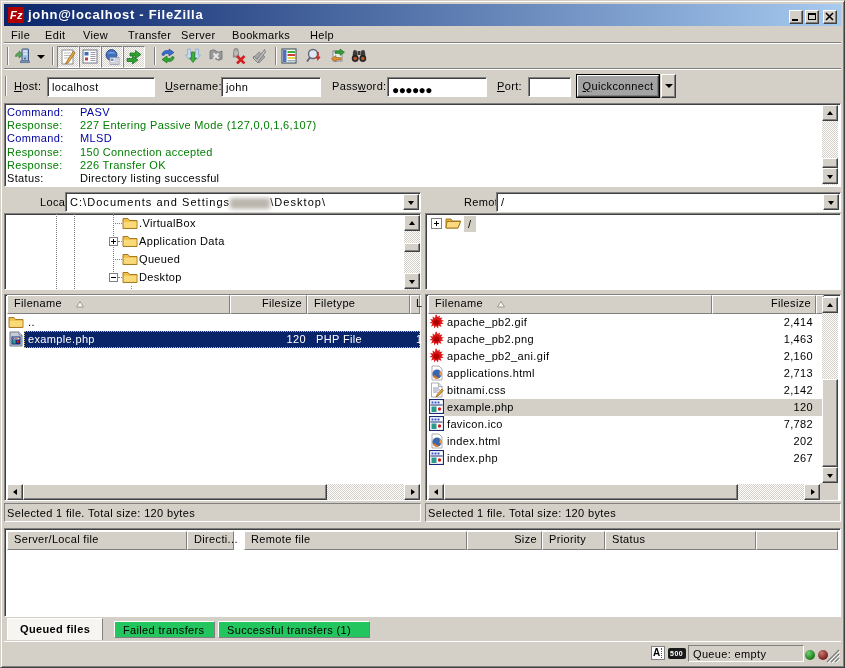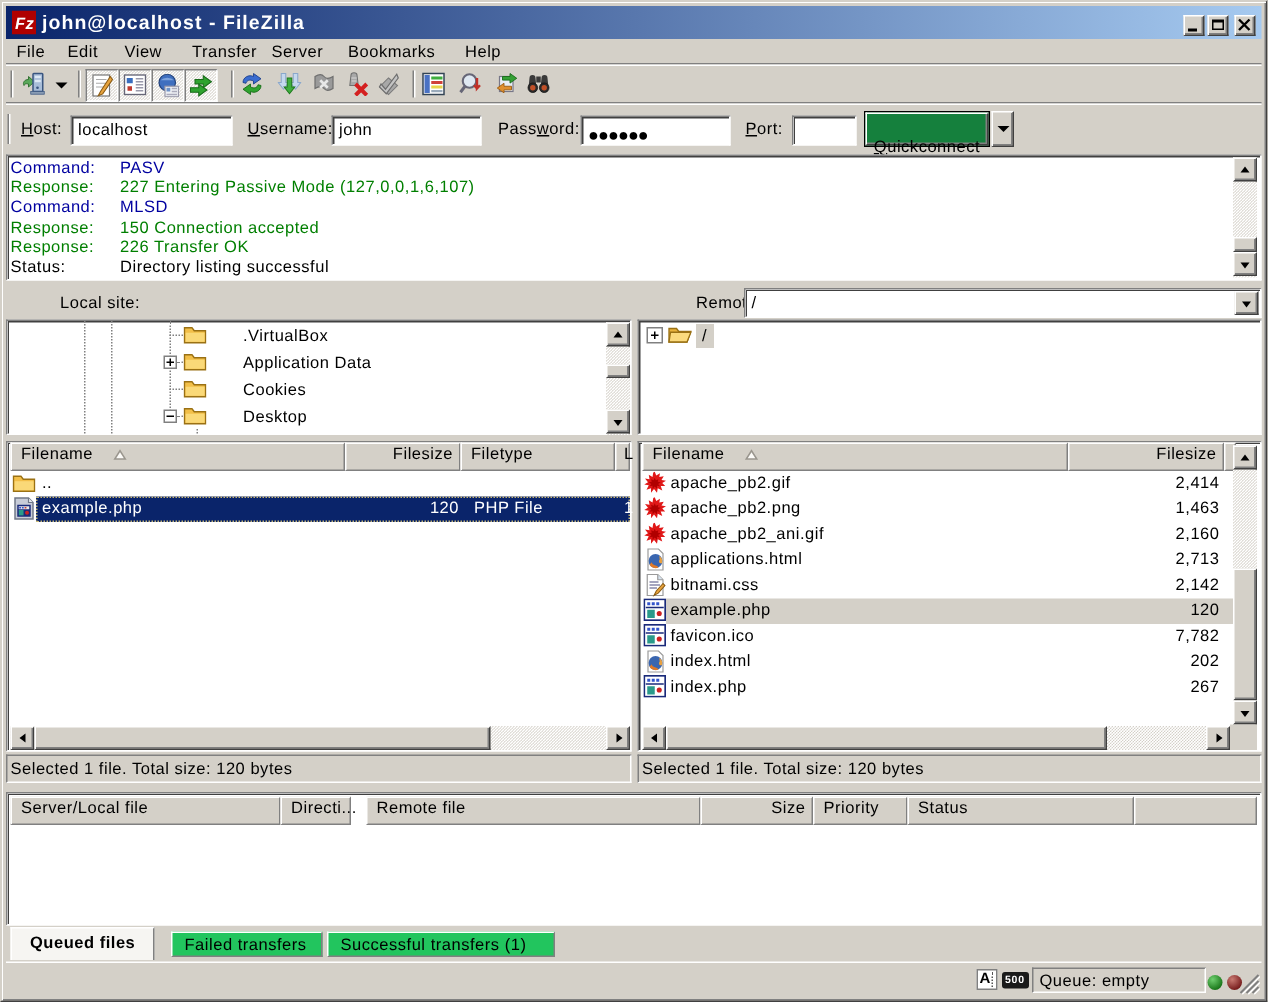--- a/index.html
+++ b/index.html
@@ -50,21 +50,21 @@
 .whitebox { position:absolute; border:1px solid; border-color:#808080 #fff #fff #808080; box-shadow:inset 1px 1px 0 #404040; background:#fff; }
 .hdrbtn { position:absolute; top:0; height:16px; border:1px solid; border-color:#fff #808080 #808080 #fff; background:#d4d0c8; padding:1px 0 16px 6px; }
 .row { position:absolute; height:17px; }
 .ficon { position:absolute; left:1px; top:0px; }
 .fname { position:absolute; left:21px; top:2px; }
 #rlist .fname { left:19px; }
 .fsize { position:absolute; right:9px; top:2px; }
 
 .treerow { position:absolute; height:18px; white-space:nowrap; }
 .foldicon { vertical-align:-4px; }
-.treetext { margin-left:24px; }
+.treetext { margin-left:1px; }
 .expander { position:absolute; width:9px; height:9px; border:1px solid #808080; background:#fff; }
 .exh { position:absolute; left:1px; top:3px; width:5px; height:1px; background:#000; }
 .exv { position:absolute; left:3px; top:1px; width:1px; height:5px; background:#000; }
 
 #queuebox { left:4px; top:528px; width:837px; height:89px; border:1px solid; border-color:#808080 #fff #fff #808080; box-shadow:inset 1px 1px 0 #404040; background:#fff; }
 .tab { position:absolute; background:#22c55e; border:1px solid; border-color:#fff #808080 #808080 #fff; border-top-color:#fff; }
 
 #statusbar { left:4px; top:641px; width:837px; height:23px; border-top:1px solid #fff; }
 </style>
 </head>
@@ -248,21 +248,21 @@
   <div class="abs vsep" style="left:5px;top:6px;height:20px"></div>
   <div class="qclabel" style="left:14px"><u>H</u>ost:</div>
   <div class="qcinput" style="left:47px;width:108px">localhost</div>
   <div class="qclabel" style="left:165px"><u>U</u>sername:</div>
   <div class="qcinput" style="left:221px;width:100px">john</div>
   <div class="qclabel" style="left:332px">Pass<u>w</u>ord:</div>
   <div class="qcinput" style="left:387px;width:100px;font-size:12px;letter-spacing:-0.6px;padding-top:5px">●●●●●●</div>
   <div class="qclabel" style="left:497px"><u>P</u>ort:</div>
   <div class="qcinput" style="left:528px;width:43px"></div>
   <div class="abs" style="left:576px;top:4px;width:84px;height:24px;border:1px solid #000">
-    <div class="abs" style="inset:0;border:1px solid;border-color:#fff #404040 #404040 #fff;box-shadow:inset -1px -1px 0 #808080;background:#15803d;text-align:center;padding-top:16px"><u>Q</u>uickconnect</div>
+    <div class="abs" style="inset:0;border:1px solid;border-color:#fff #404040 #404040 #fff;box-shadow:inset -1px -1px 0 #808080;background:#a3a3a3;text-align:center;padding-top:4px"><u>Q</u>uickconnect</div>
   </div>
   <div class="abs raised" style="left:661px;top:4px;width:15px;height:24px">
     <div class="arr" style="left:3px;top:9px;border-left:4px solid transparent;border-right:4px solid transparent;border-top:4px solid #000"></div>
   </div>
 </div>
 
 <div class="abs" id="log">
   <div class="logrow c-cmd" style="top:2px">Command:<span class="logval">PASV</span></div>
   <div class="logrow c-rsp" style="top:15px">Response:<span class="logval">227 Entering Passive Mode (127,0,0,1,6,107)</span></div>
   <div class="logrow c-cmd" style="top:28px">Command:<span class="logval">MLSD</span></div>
@@ -275,20 +275,26 @@
       <div class="arr" style="left:4px;top:5px;border-left:3px solid transparent;border-right:3px solid transparent;border-bottom:4px solid #000"></div>
     </div>
   <div class="sbthumb" style="left:817px;top:54px;width:16px;height:10px"></div>
   <div class="sbbtn" style="left:817px;top:64px;width:16px;height:16px">
       <div class="arr" style="left:4px;top:6px;border-left:3px solid transparent;border-right:3px solid transparent;border-top:4px solid #000"></div>
     </div>
 </div>
 
 <div class="abs" style="left:4px;top:192px;width:417px;height:21px">
   <div class="sitelabel" style="left:4px">Local site:</div>
+  <div class="combo" style="left:61px;top:0;width:356px">
+    <div class="combotext" style="letter-spacing:1.05px">C:\Documents and Settings<span style="display:inline-block;width:40px;height:11px;background:#bab6ae;filter:blur(2px);vertical-align:middle"></span>\Desktop\</div>
+    <div class="combobtn">
+        <div class="arr" style="left:4px;top:6px;border-left:3px solid transparent;border-right:3px solid transparent;border-top:4px solid #000"></div>
+      </div>
+  </div>
 </div>
 <div class="abs" style="left:425px;top:192px;width:416px;height:21px">
   <div class="sitelabel" style="left:7px">Remote site:</div>
   <div class="combo" style="left:71px;top:0;width:345px">
     <div class="combotext">/</div>
     <div class="combobtn">
         <div class="arr" style="left:4px;top:6px;border-left:3px solid transparent;border-right:3px solid transparent;border-top:4px solid #000"></div>
       </div>
   </div>
 </div>
@@ -305,21 +311,21 @@
         <path d="M1,3.5 h5 l1.5,2 h7.5 v8 h-14 z" fill="#f2bf49" stroke="#9a7114" stroke-width="0.9"></path>
         <path d="M1.8,6.8 h12.6 v6 H1.8 z" fill="#fad978"></path>
       </svg><span class="treetext">.VirtualBox</span></div>
   <div class="treerow" style="left:117px;top:19px"><svg class="foldicon" width="16" height="16" viewBox="0 0 16 16">
         <path d="M1,3.5 h5 l1.5,2 h7.5 v8 h-14 z" fill="#f2bf49" stroke="#9a7114" stroke-width="0.9"></path>
         <path d="M1.8,6.8 h12.6 v6 H1.8 z" fill="#fad978"></path>
       </svg><span class="treetext">Application Data</span></div>
   <div class="treerow" style="left:117px;top:37px"><svg class="foldicon" width="16" height="16" viewBox="0 0 16 16">
         <path d="M1,3.5 h5 l1.5,2 h7.5 v8 h-14 z" fill="#f2bf49" stroke="#9a7114" stroke-width="0.9"></path>
         <path d="M1.8,6.8 h12.6 v6 H1.8 z" fill="#fad978"></path>
-      </svg><span class="treetext">Cookies</span></div>
+      </svg><span class="treetext">Queued</span></div>
   <div class="treerow" style="left:117px;top:55px"><svg class="foldicon" width="16" height="16" viewBox="0 0 16 16">
         <path d="M1,3.5 h5 l1.5,2 h7.5 v8 h-14 z" fill="#f2bf49" stroke="#9a7114" stroke-width="0.9"></path>
         <path d="M1.8,6.8 h12.6 v6 H1.8 z" fill="#fad978"></path>
       </svg><span class="treetext">Desktop</span></div>
   <div class="expander" style="left:104px;top:23px">
       <span class="exh"></span>
       <span class="exv"></span>
     </div>
   <div class="expander" style="left:104px;top:59px">
       <span class="exh"></span>

